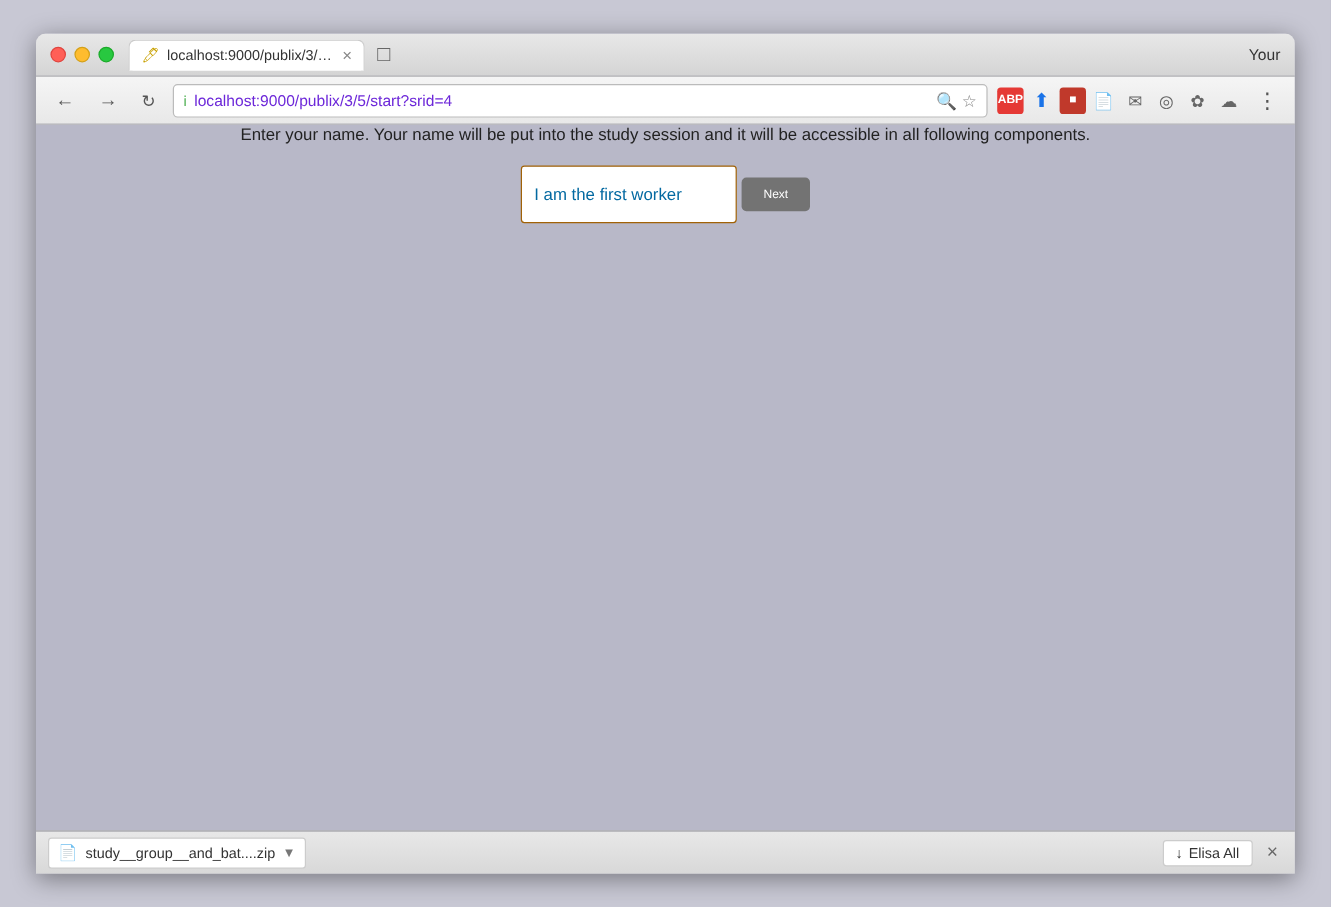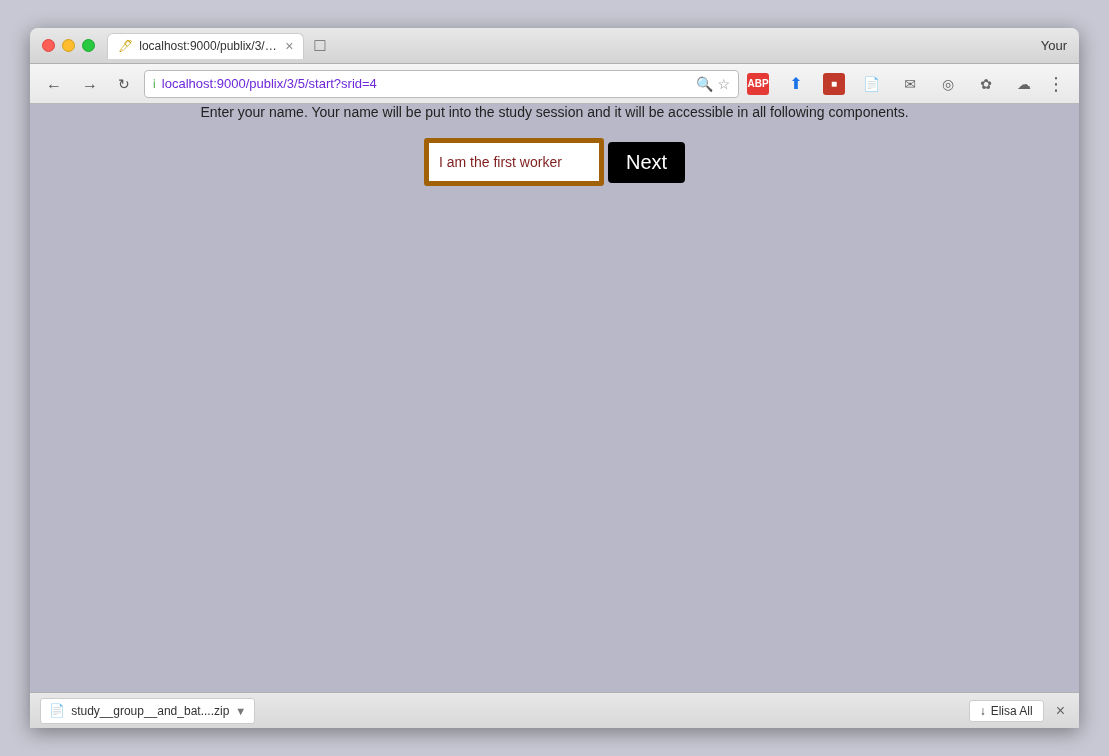--- a/index.html
+++ b/index.html
@@ -167,21 +167,21 @@
     }
 
     .address-bar-actions span {
       color: #888;
       font-size: 14px;
       cursor: pointer;
     }
 
     .toolbar-extensions {
       display: flex;
-      gap: 16px;
+      gap: 4px;
       align-items: center;
     }
 
     .ext-btn {
       width: 22px;
       height: 22px;
       border-radius: 3px;
       display: flex;
       align-items: center;
       justify-content: center;
@@ -219,40 +219,40 @@
       text-align: center;
     }
 
     .input-row {
       display: flex;
       align-items: center;
       gap: 4px;
     }
 
     .name-input {
-      border: 5px solid #a16207;
+      border: 1px solid #a16207;
       border-radius: 3px;
       padding: 5px 10px;
       font-size: 14px;
       width: 180px;
       height: 48px;
       background: white;
-      color: #7f1d1d;
+      color: #0369a1;
       outline: none;
     }
 
     .next-btn {
-      background: #000000;
+      background: #737373;
       color: white;
       border: none;
       border-radius: 4px;
       padding: 6px 18px;
-      font-size: 20px;
-      cursor: pointer;
-      height: 41px;
+      font-size: 10px;
+      cursor: pointer;
+      height: 28px;
       font-weight: 500;
     }
 
     
     .bottom-bar {
       background: linear-gradient(to bottom, #e8e8e8, #d8d8d8);
       height: 36px;
       display: flex;
       align-items: center;
       padding: 0 10px;

